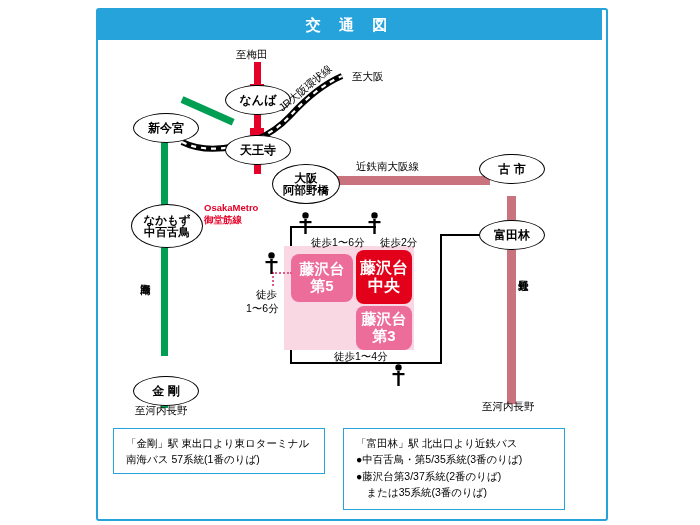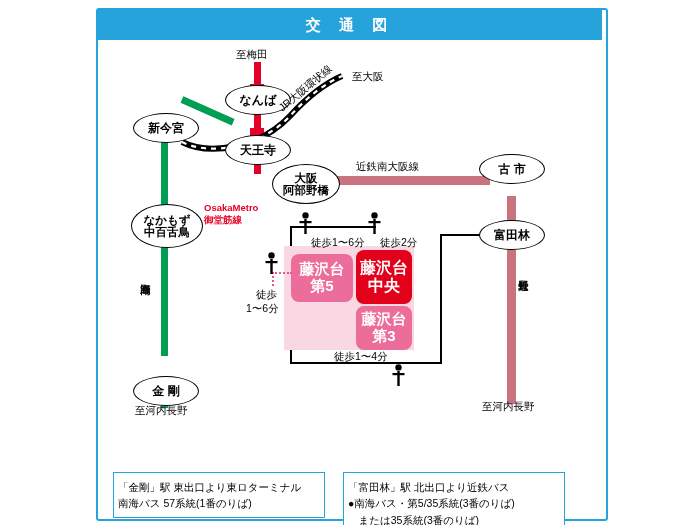--- a/index.html
+++ b/index.html
@@ -68,23 +68,22 @@
 
   
   .person{position:absolute;width:13px;height:22px;}
 
   .dots{position:absolute;border-left:2px dotted #e05b8a;}
   .dots-h{position:absolute;border-top:2px dotted #e05b8a;}
 
   
   .note{
     position:absolute;border:1px solid #27a3dc;background:#fff;
-    font-size:10.5px;line-height:1.55;color:#000;padding:6px 4px;
+    font-size:10.5px;line-height:1.55;color:#000;padding:6px 12px;
     box-sizing:border-box;
-    margin-top:44px;
   }
   .note div{white-space:nowrap;}
 </style>
 </head>
 <body>
 
 <div id="root">
 
   <div class="frame"></div>
   <div class="title-bar"></div>
@@ -242,17 +241,18 @@
     <span>近鉄長野線</span>
   </div>
 
   <div class="note" style="left:113px;top:428px;width:212px;height:46px;">
     <div>「金剛」駅 東出口より東ロターミナル</div>
     <div>南海バス 57系統(1番のりば)</div>
   </div>
 
   <div class="note" style="left:343px;top:428px;width:222px;height:82px;">
     <div>「富田林」駅 北出口より近鉄バス</div>
-    <div>●南海バス・第5/35系統(3番のりば)</div>
+    <div>●中百舌鳥・第5/35系統(3番のりば)</div>
+    <div>●藤沢台第3/37系統(2番のりば)</div>
     <div>　または35系統(3番のりば)</div>
   </div>
 
 </div>
 
 </body></html>

